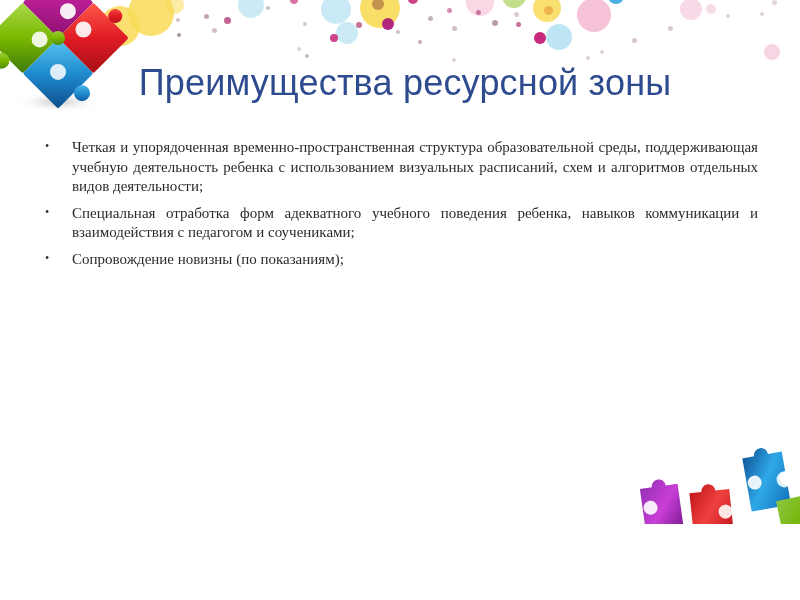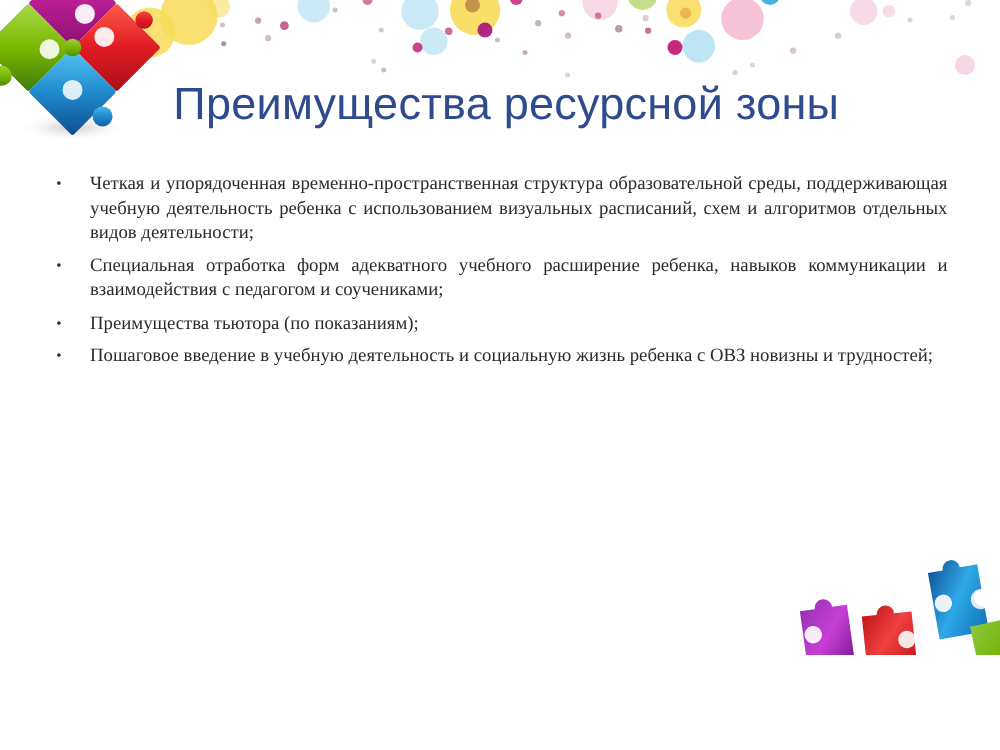--- a/index.html
+++ b/index.html
@@ -204,23 +204,22 @@
         <circle cx="60" cy="78" r="8" fill="#ffffff" opacity="0.88"></circle>
         <circle cx="72" cy="64" r="7" fill="url(#gGrn)"></circle>
       </g>
     </svg>
   </div>
 
   <div class="slide-title">Преимущества ресурсной зоны</div>
 
   <ul class="body-list">
     <li class="bullet-item">Четкая и упорядоченная временно-пространственная структура образовательной среды, поддерживающая учебную деятельность ребенка с использованием визуальных расписаний, схем и алгоритмов отдельных видов деятельности;</li>
-    <li class="bullet-item">Специальная отработка форм адекватного учебного расширение ребенка, навыков коммуникации и взаимодействия с педагогом и соучениками;</li>
-    <li class="bullet-item last-line">Преимущества тьютора (по показаниям);</li>
-    <li class="bullet-item last-line">Пошаговое введение в учебную деятельность и социальную жизнь ребенка с ОВЗ новизны и трудностей;</li>
+    <li class="bullet-item">Специальная отработка форм адекватного учебного поведения ребенка, навыков коммуникации и взаимодействия с педагогом и соучениками;</li>
+    <li class="bullet-item last-line">Сопровождение новизны (по показаниям);</li>
   </ul>
 
   <div class="puzzle-br">
     <svg viewBox="0 0 186 90" width="186" height="90" aria-hidden="true">
       <defs>
         <linearGradient id="bPur" x1="0" y1="0" x2="1" y2="1">
           <stop offset="0%" stop-color="#8e2fb0"></stop>
           <stop offset="55%" stop-color="#c93fd6"></stop>
           <stop offset="100%" stop-color="#7a1b93"></stop>
         </linearGradient>

